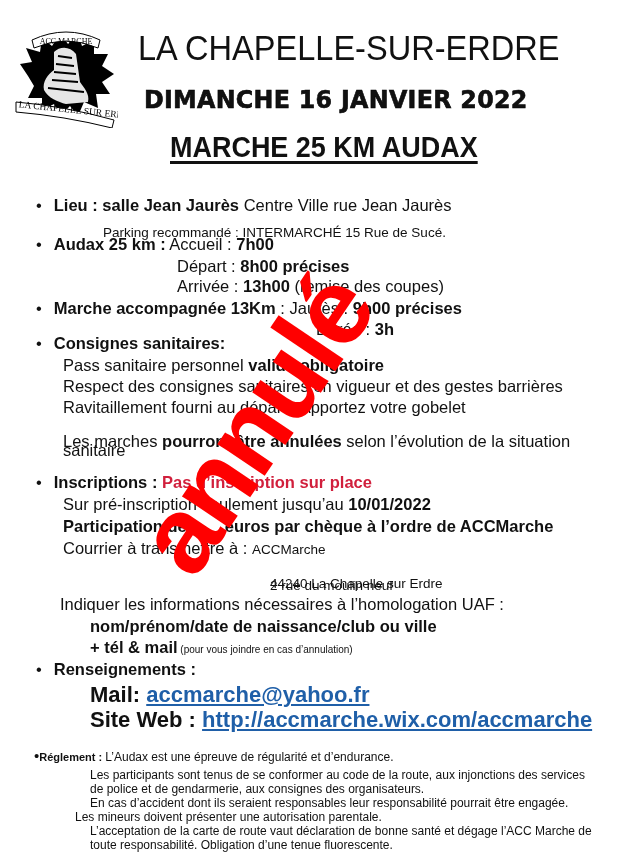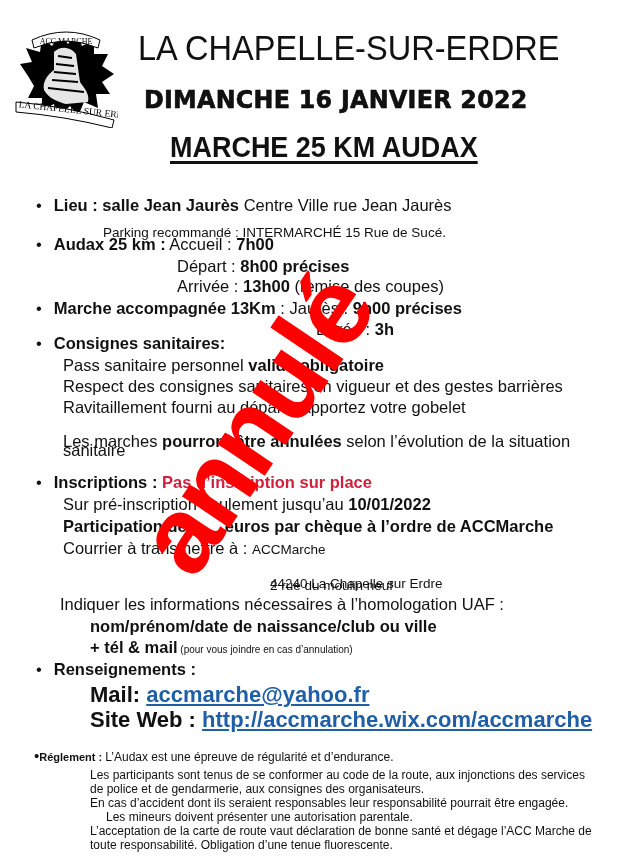--- a/index.html
+++ b/index.html
@@ -104,17 +104,17 @@
 <div class="abs" style="left:90px;top:707px;font-size:22px;">
   <span class="b">Site Web : </span><a class="link">http://accmarche.wix.com/accmarche</a>
 </div>
 
 <div class="abs" style="left:34px;top:747px;">
   <span style="font-size:15px;">•</span><span class="b" style="font-size:11px;">Réglement : </span><span class="reg">L’Audax est une épreuve de régularité et d’endurance.</span>
 </div>
 <div class="abs reg" style="left:90px;top:768px;">Les participants sont tenus de se conformer au code de la route, aux injonctions des services</div>
 <div class="abs reg" style="left:90px;top:782px;">de police  et de gendarmerie, aux consignes des organisateurs.</div>
 <div class="abs reg" style="left:90px;top:796px;">En cas d’accident dont ils seraient responsables leur responsabilité pourrait être engagée.</div>
-<div class="abs reg" style="left:106px;top:810px;">Les mineurs doivent présenter une autorisation parentale.</div>
+<div class="abs reg" style="left:75px;top:810px;">Les mineurs doivent présenter une autorisation parentale.</div>
 <div class="abs reg" style="left:90px;top:824px;">L’acceptation de la carte de route vaut déclaration de bonne santé et dégage l’ACC Marche de</div>
 <div class="abs reg" style="left:90px;top:838px;">toute responsabilité. Obligation d’une tenue fluorescente.</div>
 
 <div class="stamp">annulé</div>
 
 </body></html>

